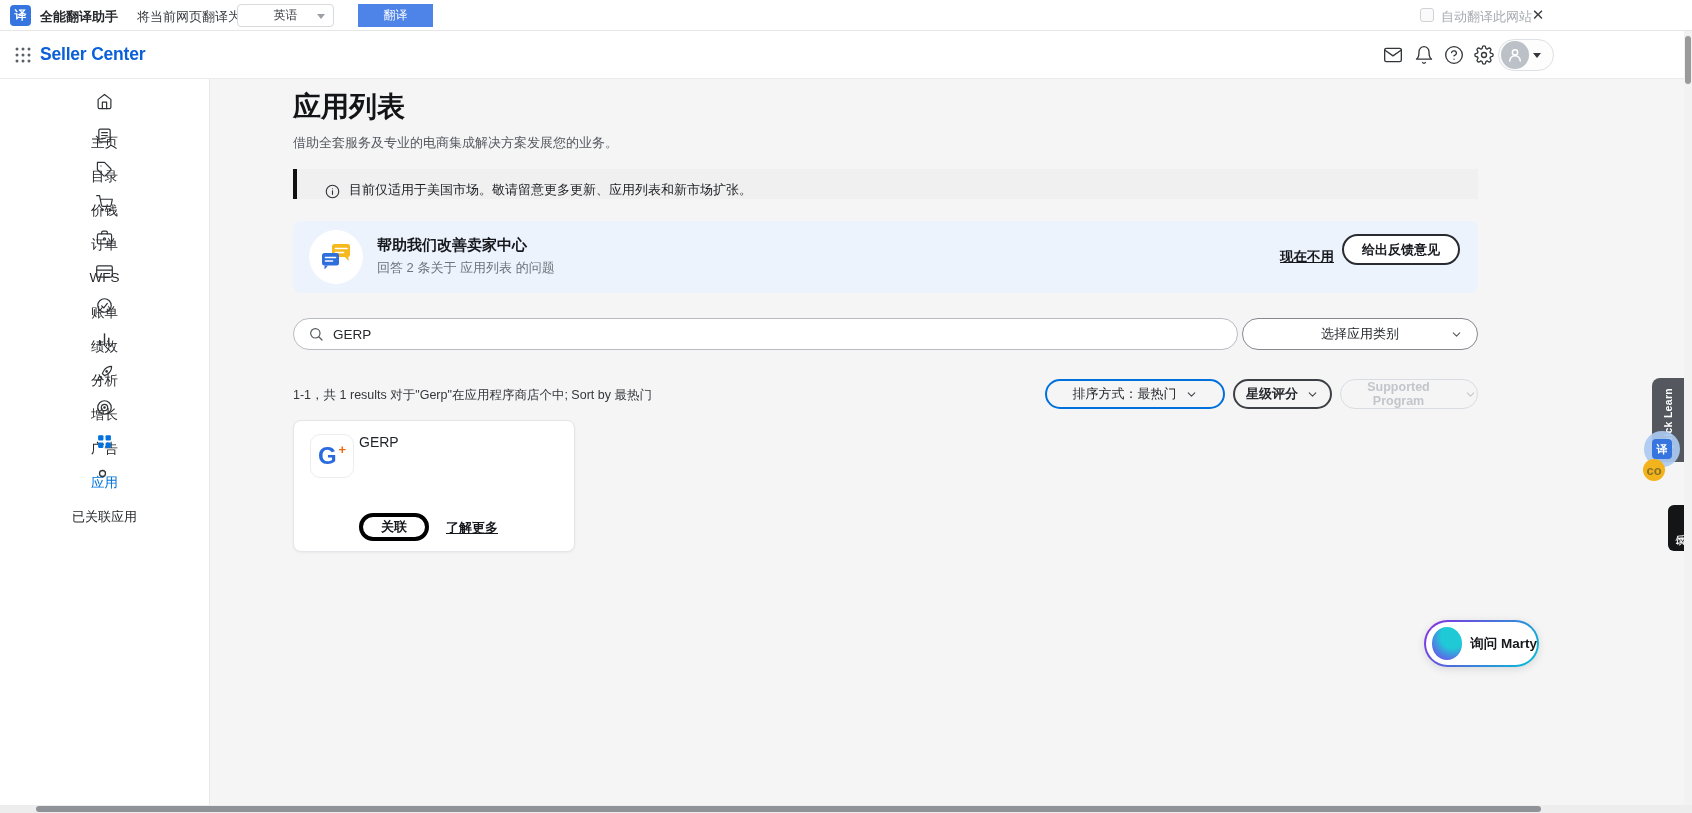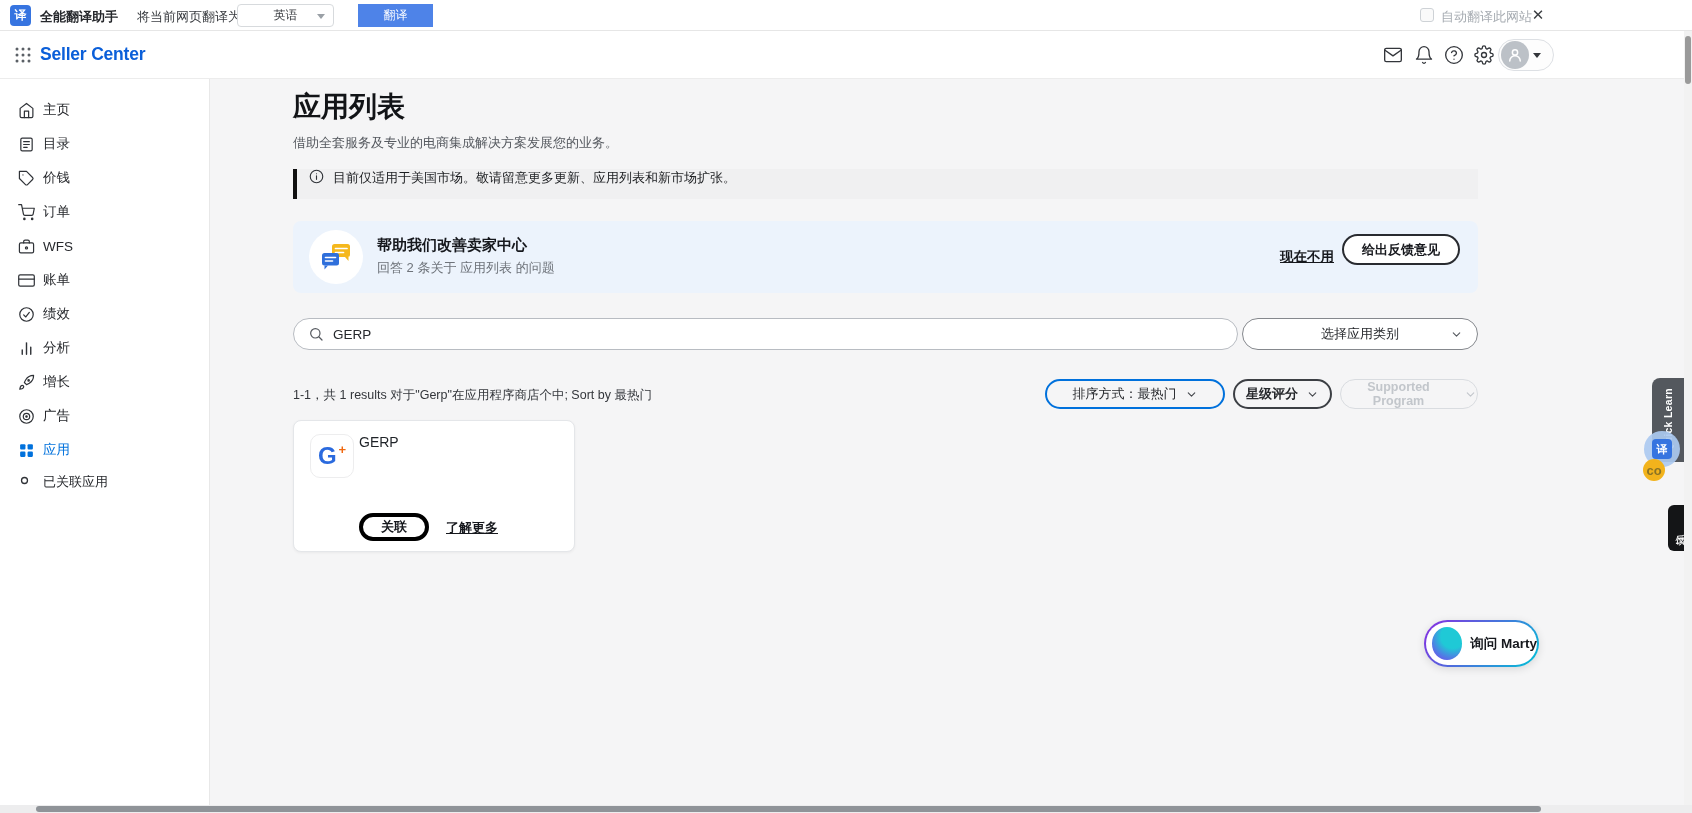--- a/index.html
+++ b/index.html
@@ -26,31 +26,31 @@
   .hdr { position:absolute; left:0; top:31px; width:1692px; height:48px; background:#fff; border-bottom:1px solid #ececec; z-index:20; }
   .hdr-grid { position:absolute; left:14px; top:15px; }
   .hdr-brand { position:absolute; left:40px; top:13px; font-size:17.5px; font-weight:700; color:#0b5fd9; letter-spacing:-.2px; }
   .hdr-ic { position:absolute; top:14px; width:20px; height:20px; color:#33363b; cursor:pointer; }
   .hdr-avatar { position:absolute; left:1498px; top:8px; width:56px; height:32px; border:1px solid #dde0e4; background:#fdfdfd; border-radius:16px; display:flex; align-items:center; gap:4px; padding-left:2px; cursor:pointer; }
   .hdr-avatar .circ { width:28px; height:28px; border-radius:50%; background:#bcc1c7; display:flex; align-items:center; justify-content:center; }
   .hdr-avatar .down { width:0; height:0; border-left:4px solid transparent; border-right:4px solid transparent; border-top:5px solid #33363b; }
 
   
   .sbar { position:absolute; left:0; top:79px; width:210px; height:726px; background:#fff; border-right:1px solid #e8e8e8; padding-top:14px; z-index:10; }
-  .nav-item { height:34px; display:flex; align-items:center; gap:8px; padding:0 18px; font-size:13.5px; color:#26282c; cursor:pointer; }
+  .nav-item { height:34px; display:flex; align-items:center; gap:24px; padding:0 18px; font-size:13.5px; color:#26282c; cursor:pointer;flex-direction:column; }
   .nav-item .nico { width:17px; height:17px; color:#2f3237; flex:0 0 auto; }
   .nav-item.active { color:#0071dc; }
   .nav-item.active .nico { color:#0071dc; }
   .nav-item.subitem { height:30px; font-size:13px; }
 
   
   .main { position:absolute; left:210px; top:79px; width:1474px; height:726px; background:#f5f5f6; }
   .h1 { position:absolute; left:293px; top:88px; font-size:28px; font-weight:700; color:#121417; }
   .subtitle { position:absolute; left:293px; top:134px; font-size:13px; color:#55595f; }
-  .banner { position:absolute; left:293px; top:169px; width:1185px; height:30px; background:#f0f0f1; border-left:4px solid #111; display:flex; align-items:flex-start; gap:9px; padding-left:12px; font-size:13px; color:#1c1e21; }
+  .banner { position:absolute; left:293px; top:169px; width:1185px; height:30px; background:#f0f0f1; border-left:4px solid #111; display:flex; align-items:flex-end; gap:9px; padding-left:28px; font-size:13px; color:#1c1e21; }
   .banner .iico { width:15px; height:15px; color:#2f3237; }
 
   .fcard { position:absolute; left:293px; top:221px; width:1185px; height:72px; background:#ecf3fc; border-radius:8px; }
   .fcard .bubble-circ { position:absolute; left:16px; top:9px; width:54px; height:54px; border-radius:50%; background:#fff; display:flex; align-items:center; justify-content:center; }
   .fcard .ftitle { position:absolute; left:84px; top:15px; font-size:15px; font-weight:700; color:#16181d; }
   .fcard .fsub { position:absolute; left:84px; top:38px; font-size:13px; color:#6e737a; }
   .fcard .dismiss { position:absolute; right:144px; top:27px; font-size:13.5px; font-weight:700; color:#16181d; text-decoration:underline; cursor:pointer; }
   .fcard .cta { position:absolute; right:18px; top:13px; height:31px; padding:0 18px; background:#fff; border:2px solid #292b30; border-radius:16px; font-size:13px; font-weight:700; color:#16181d; display:flex; align-items:center; cursor:pointer; font-family:inherit; }
 
   .search-pill { position:absolute; left:293px; top:318px; width:945px; height:32px; background:#fff; border:1px solid #b8bcc2; border-radius:16px; display:flex; align-items:center; padding-left:14px; gap:9px; }

